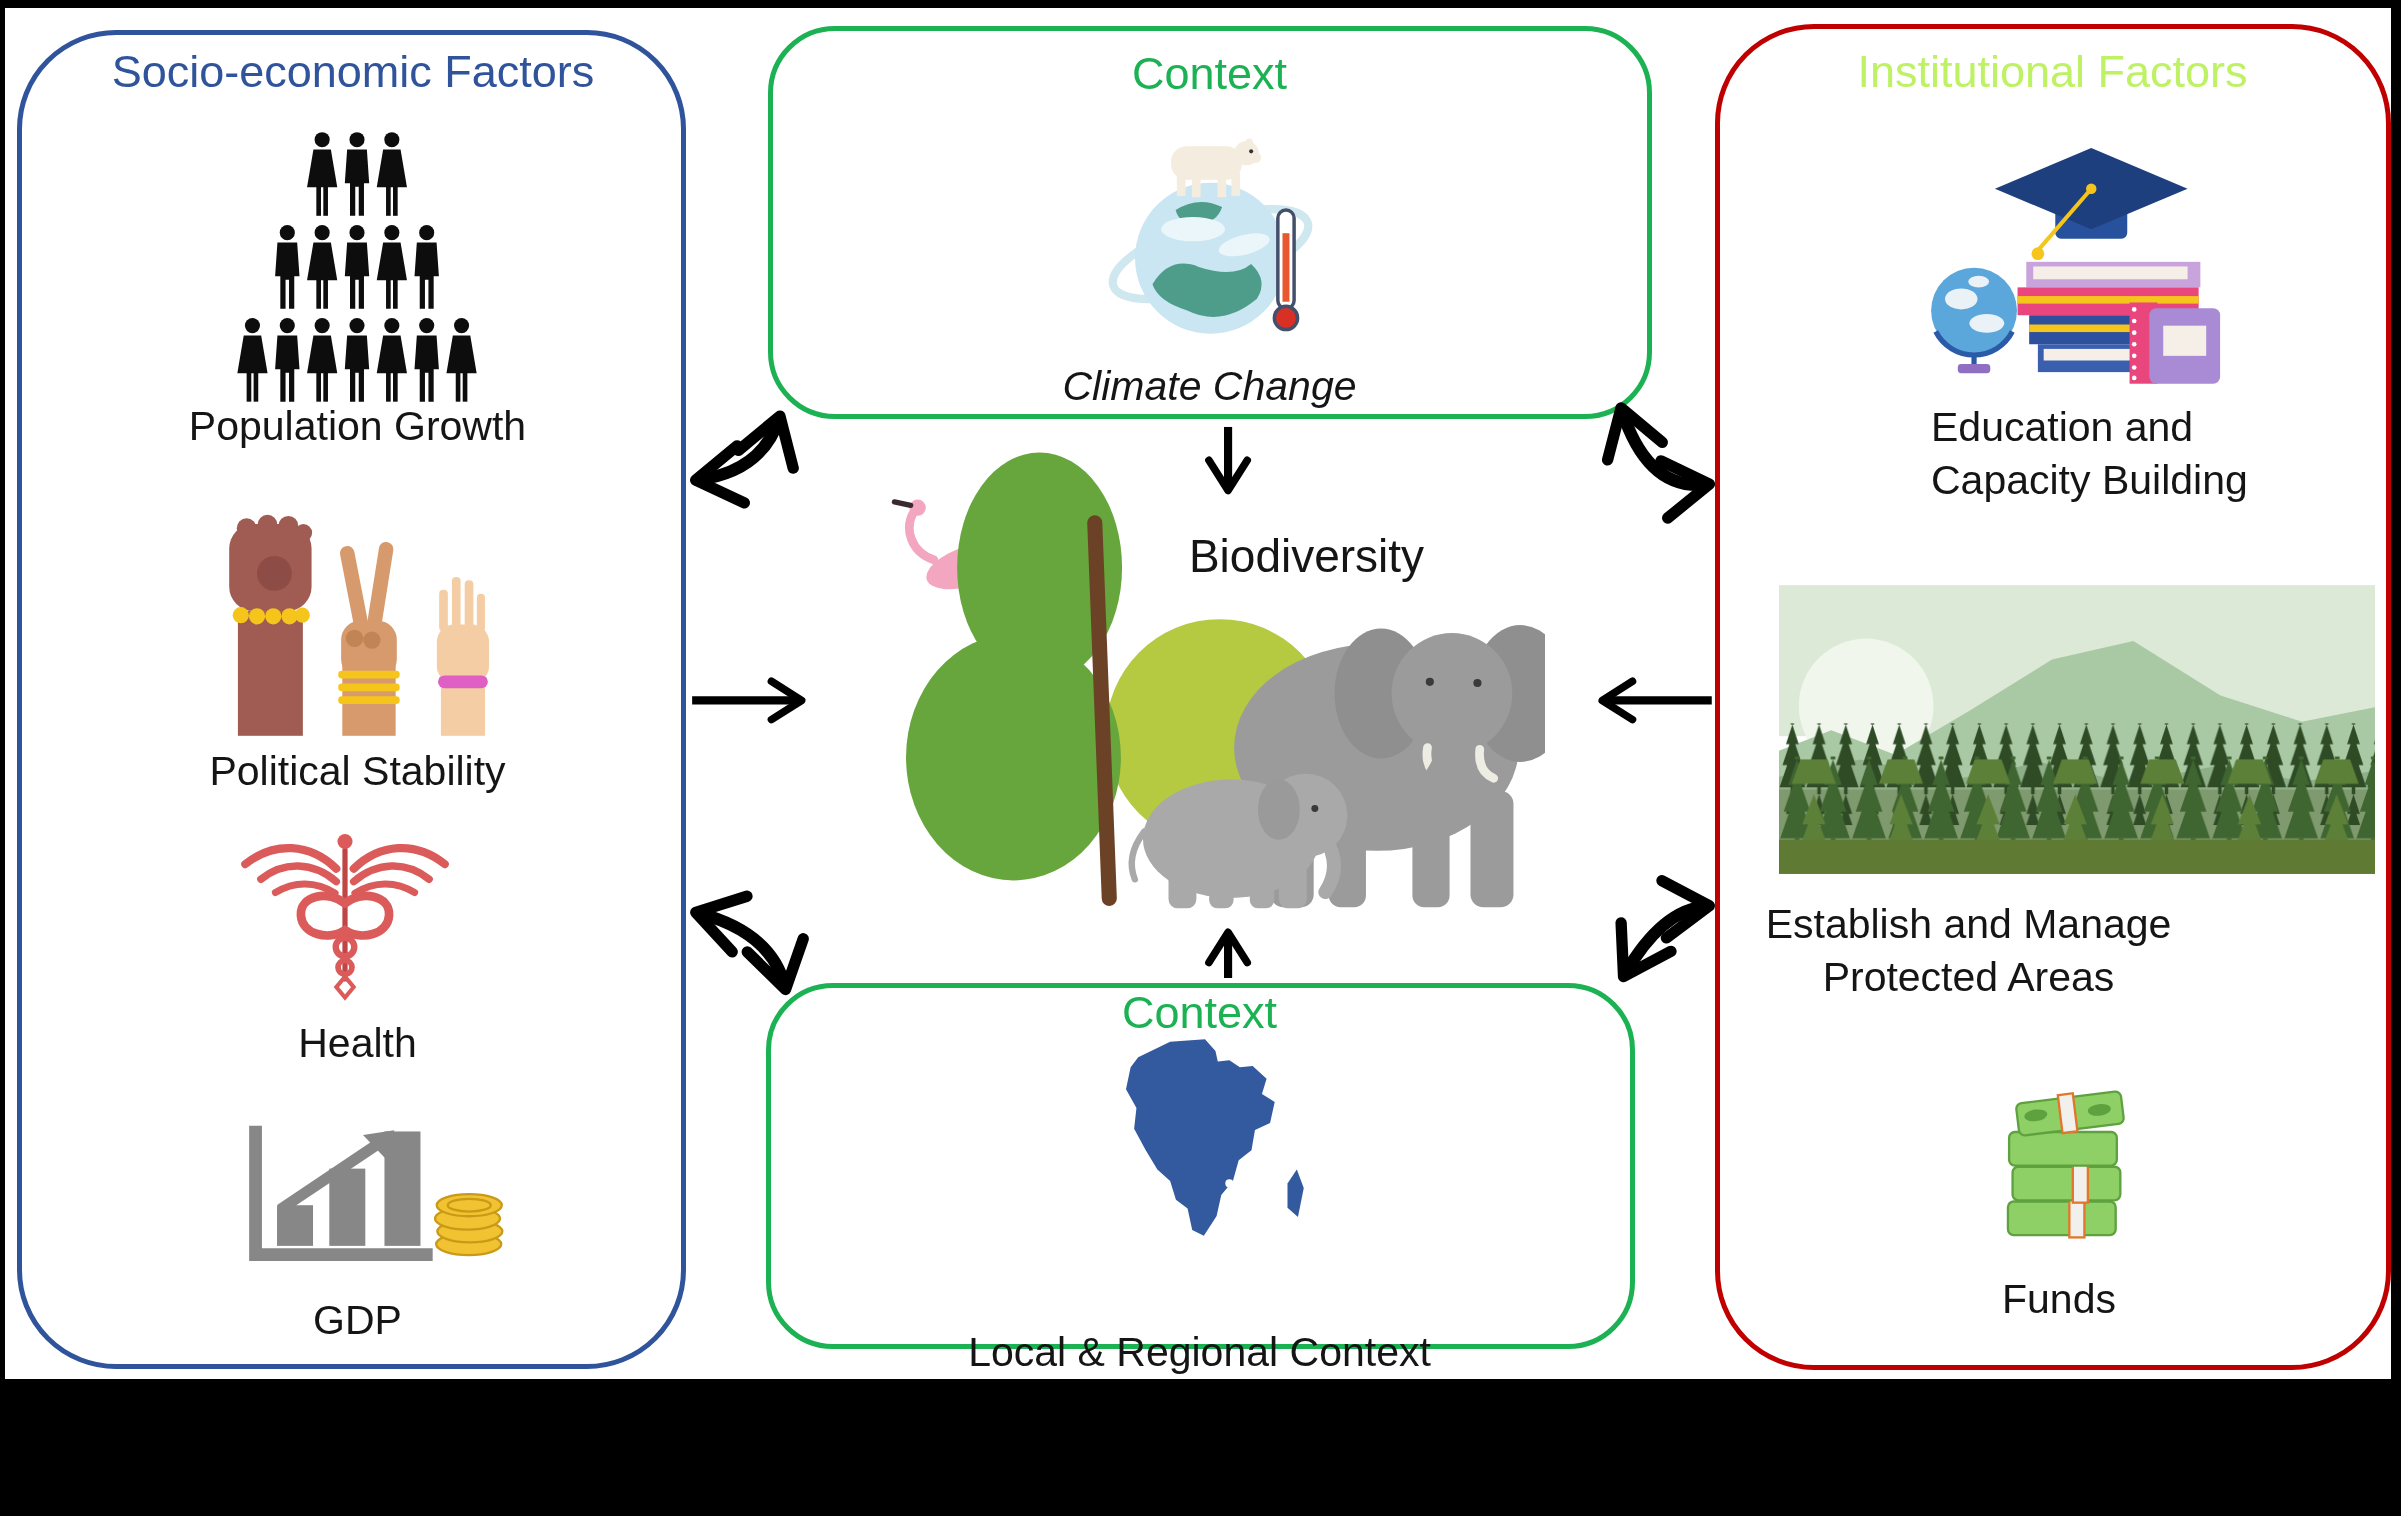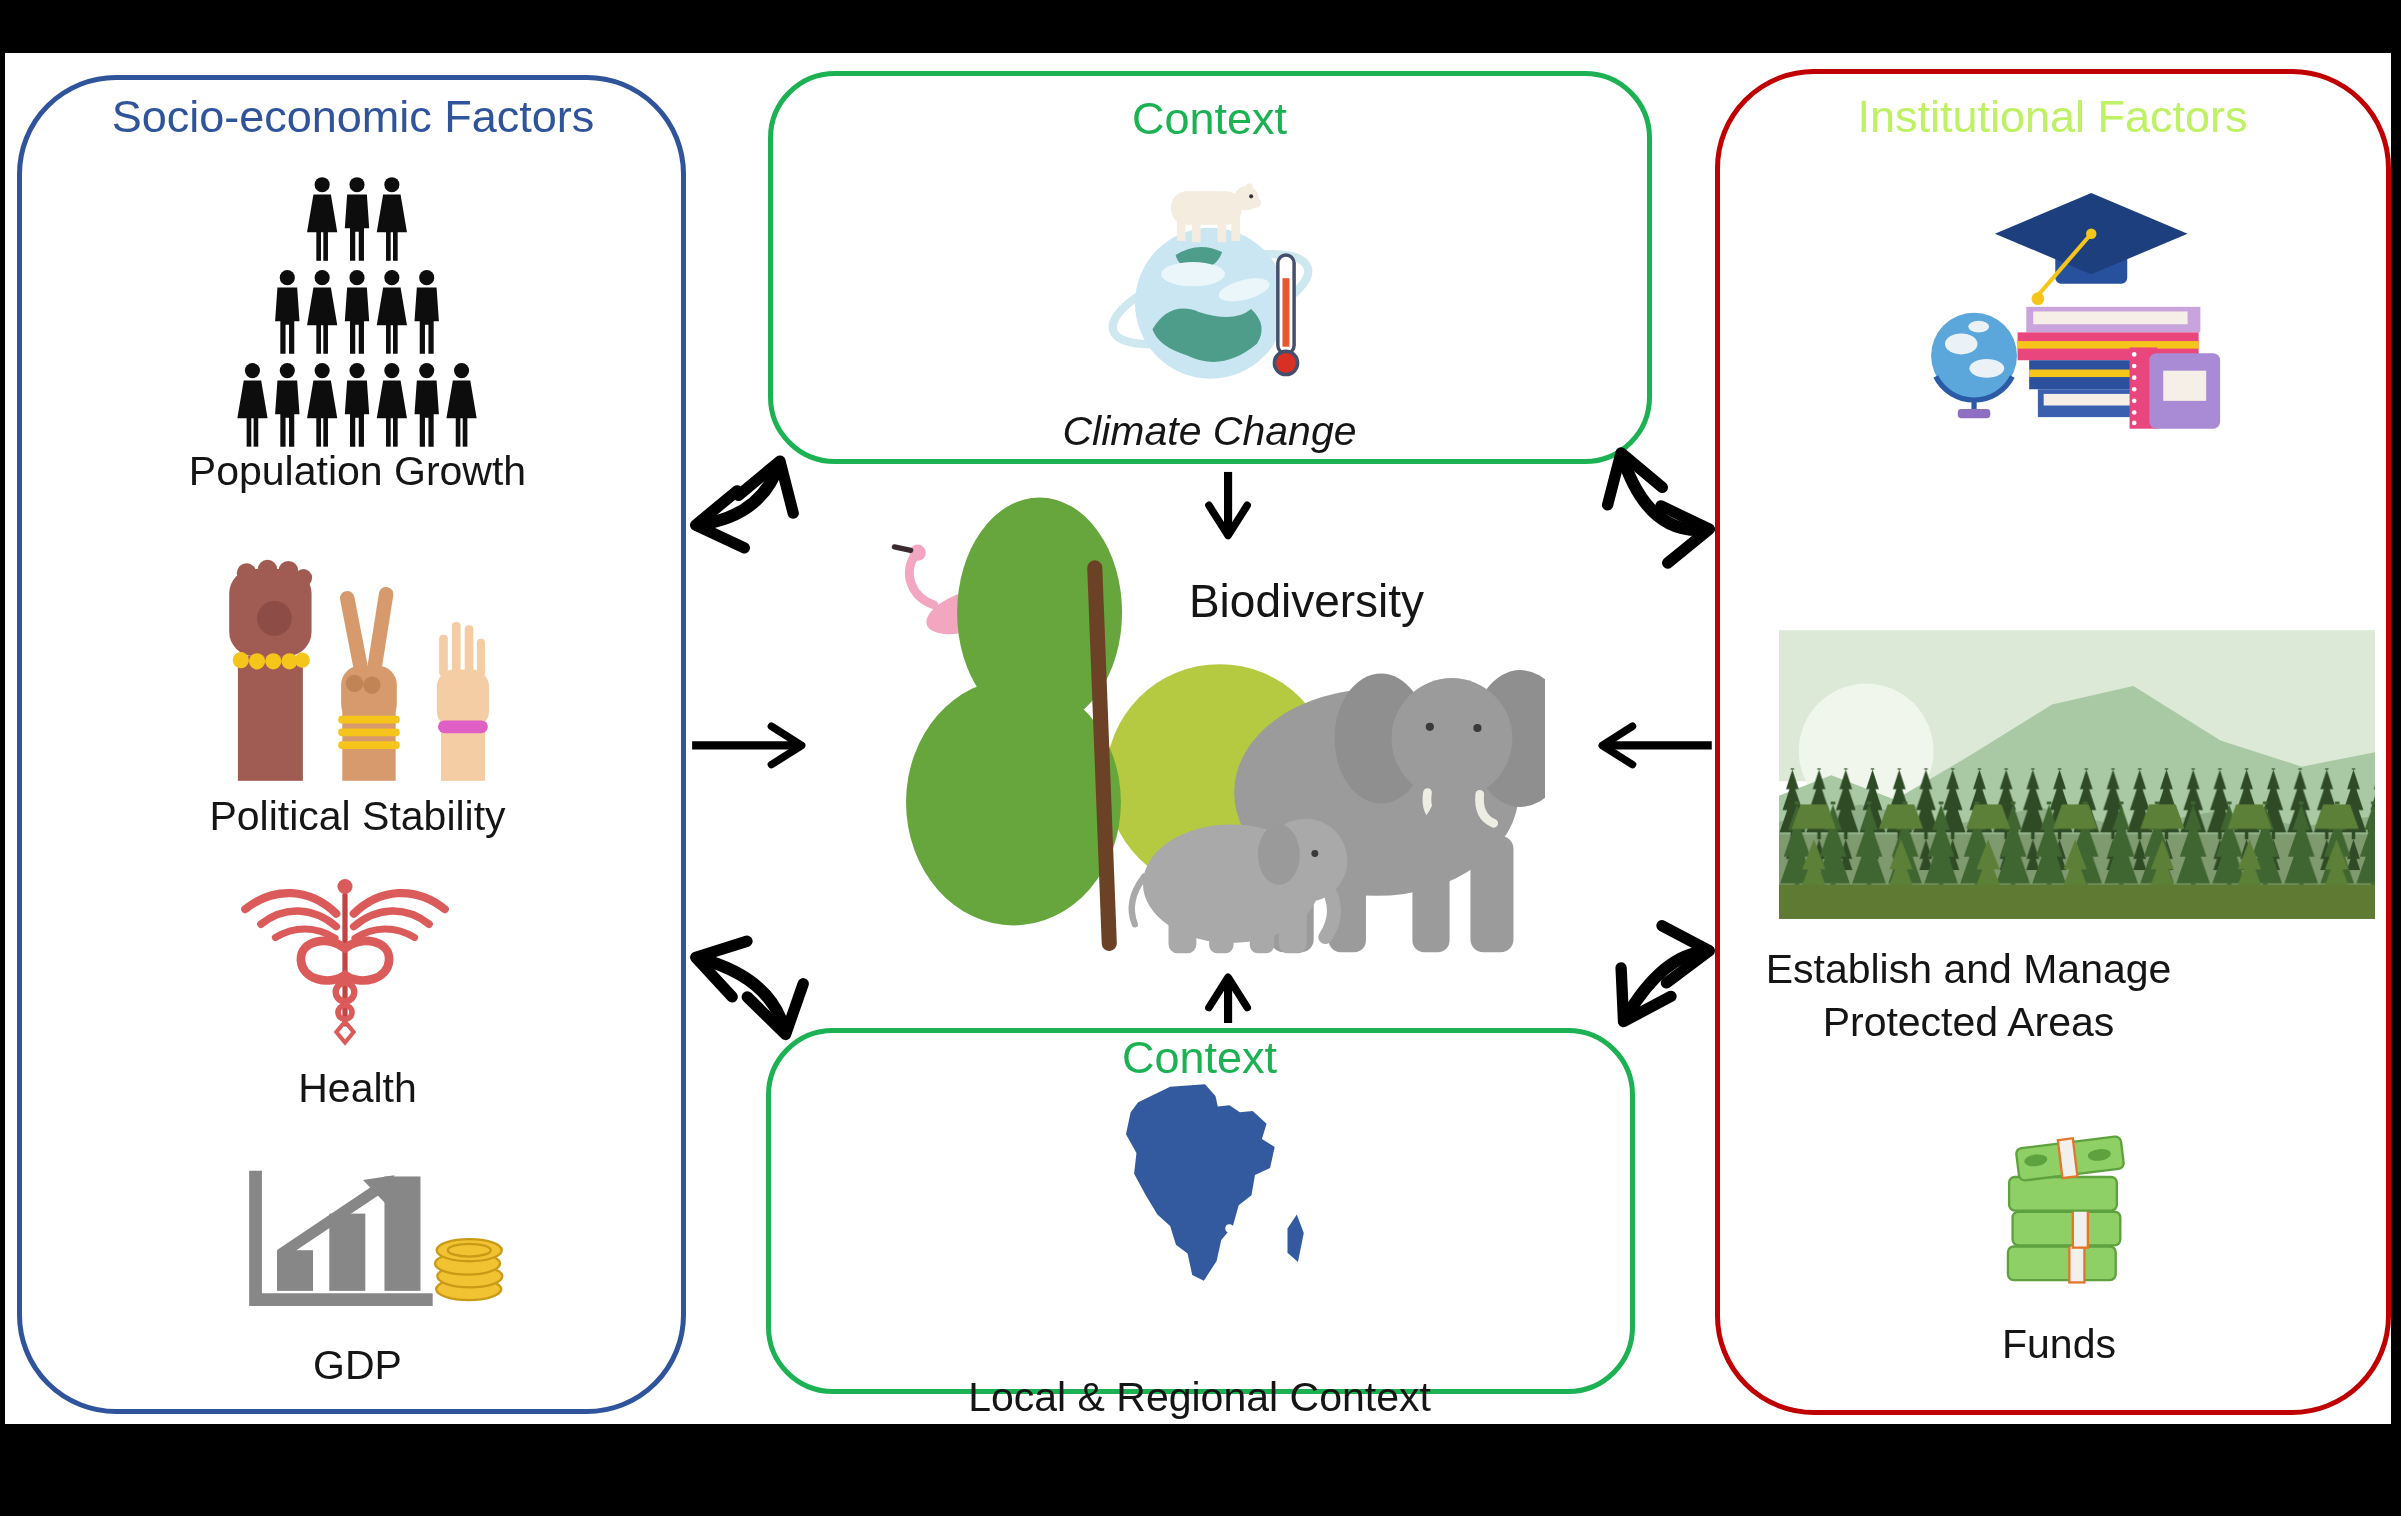--- a/index.html
+++ b/index.html
@@ -1,17 +1,17 @@
 <!DOCTYPE html>
 <html style="font-size:9.3px"><head>
 <meta charset="utf-8">
 <style>
   html,body{margin:0;padding:0;background:#000;}
   #stage{position:relative;width:2401px;height:1384px;background:#000;overflow:hidden;
-         font-family:"Liberation Sans","DejaVu Sans",sans-serif;margin-top:45px;}
+         font-family:"Liberation Sans","DejaVu Sans",sans-serif;}
   #surface{position:absolute;left:4.6px;top:8.1px;width:2386px;height:1371px;background:#ffffff;}
   .fbox{position:absolute;box-sizing:border-box;background:transparent;}
   #box-socio{left:17.4px;top:30px;width:669px;height:1339px;border:5.2px solid #30549B;border-radius:99px;}
   #box-context-top{left:768px;top:26px;width:884px;height:393px;border:5.8px solid #1CB254;border-radius:67px;}
   #box-context-bottom{left:765px;top:983px;width:869px;height:366px;border:5.8px solid #1CB254;border-radius:67px;}
   #box-inst{left:1714px;top:24.4px;width:676px;height:1346px;border:5.8px solid #C00000;border-radius:99px;}
   .box-title{position:absolute;font-size:45px;letter-spacing:0;white-space:nowrap;text-align:center;}
   .lbl{position:absolute;color:#151515;font-size:41px;line-height:1.3;text-align:center;}
   .icon{position:absolute;}
   #t-socio{left:48px;top:46px;width:610px;color:#30549B;}
@@ -262,20 +262,21 @@
     <circle cx="100" cy="302" r="74" fill="#5BA7DB"></circle>
     <g fill="#EAF2F8">
         <ellipse cx="78" cy="282" rx="28" ry="18"></ellipse>
         <ellipse cx="122" cy="324" rx="30" ry="16"></ellipse>
         <ellipse cx="108" cy="252" rx="18" ry="10"></ellipse>
       </g>
     <path d="M34,338 A74,74 0 0 0 166,338" fill="none" stroke="#2B5AA6" stroke-width="9"></path>
     <line x1="100" y1="376" x2="100" y2="396" stroke="#2B5AA6" stroke-width="9"></line>
     <rect x="72" y="394" width="56" height="16" rx="6" fill="#8E6FC2"></rect>
   </svg>
+  <div class="lbl" style="left:1931px;top:401px;width:372px;text-align:left;">Education and Capacity Building</div>
 
   <svg class="icon" style="left:1779px;top:585px;" width="596" height="289" viewBox="0 0 1026 497">
     <defs>
       <pattern id="pineA" width="46" height="120" patternUnits="userSpaceOnUse">
         <polygon points="23,0 34,34 28,34 40,70 32,70 45,108 1,108 14,70 6,70 18,34 12,34" fill="#2E4B26"></polygon>
         <rect x="20" y="108" width="6" height="12" fill="#2E4B26"></rect>
       </pattern>
       <pattern id="pineB" width="62" height="150" patternUnits="userSpaceOnUse">
         <polygon points="31,0 46,44 38,44 54,90 44,90 60,136 2,136 18,90 8,90 24,44 16,44" fill="#3F6530"></polygon>
         <rect x="27" y="136" width="8" height="14" fill="#3F6530"></rect>

